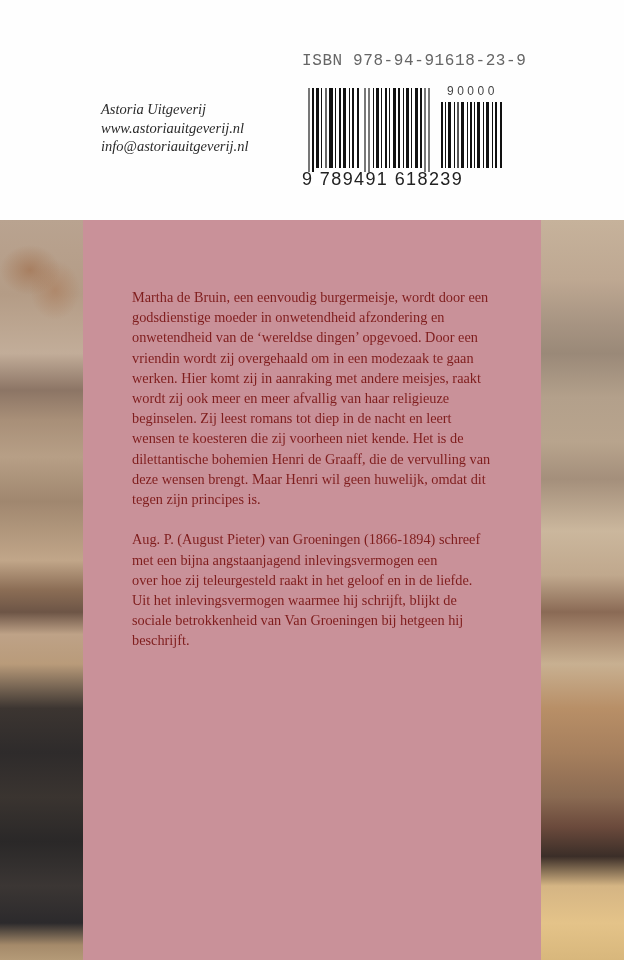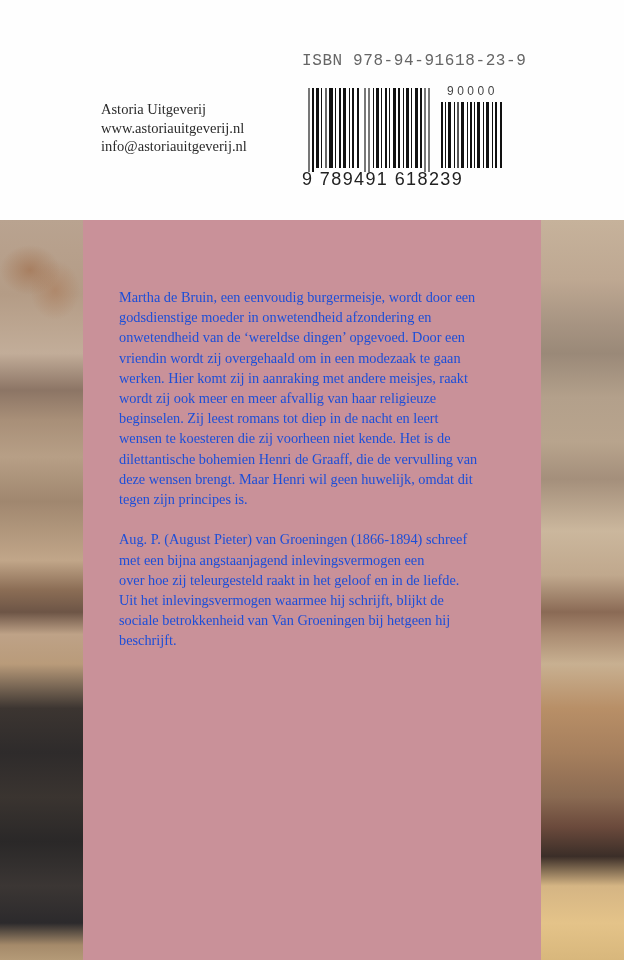--- a/index.html
+++ b/index.html
@@ -7,21 +7,21 @@
     width: 624px; height: 960px; position: relative; overflow: hidden;
     background: #ffffff;
     font-family: "Liberation Serif", serif;
   }
   .top-band {
     position: absolute; left: 0; top: 0; width: 624px; height: 220px;
     background: #fefefe;
   }
   .publisher {
     position: absolute; left: 101px; top: 100px;
-    font-size: 14.5px; line-height: 18.5px; color: #2a2a2a;
+    font-style: italic; font-size: 14.5px; line-height: 18.5px; color: #2a2a2a;
   }
   .publisher div { white-space: nowrap; }
   .isbn-label {
     position: absolute; left: 302px; top: 52px;
     font-family: "Liberation Mono", monospace; font-size: 16px; color: #666;
     letter-spacing: 0.6px;
   }
   .barcode-main {
     position: absolute; left: 308px; top: 88px; width: 122px; height: 86px;
   }
@@ -60,22 +60,22 @@
         #c6b29b 0%, #bea892 8%, #a79482 14%, #9a8978 18%, #b3a08b 24%,
         #b8a48d 30%, #a48f7b 35%, #cbb79d 42%, #c0a88d 48%, #8a6a55 53%,
         #aa8c72 56%, #c8b091 60%, #b88f67 66%, #a67f5d 72%, #8a6a52 78%,
         #6b4a3c 82%, #3b2e28 86%, #d5b584 90%, #e4c389 95%, #d8b77c 100%);
   }
   .pink-panel {
     position: absolute; left: 83px; top: 220px; width: 458px; height: 740px;
     background: #c99199;
   }
   .blurb {
-    position: absolute; left: 119px; top: 287px; width: 410px;
-    font-size: 14.3px; line-height: 20.2px; color: #1d4ed8;
+    position: absolute; left: 132px; top: 287px; width: 410px;
+    font-size: 14.3px; line-height: 20.2px; color: #7f1d1d;
   }
   .blurb p { margin: 0 0 20.2px 0; white-space: nowrap; }
   .blurb p span { display: block; }
 </style>
 </head>
 <body>
 
 <div class="top-band"></div>
 
 <div class="publisher">

